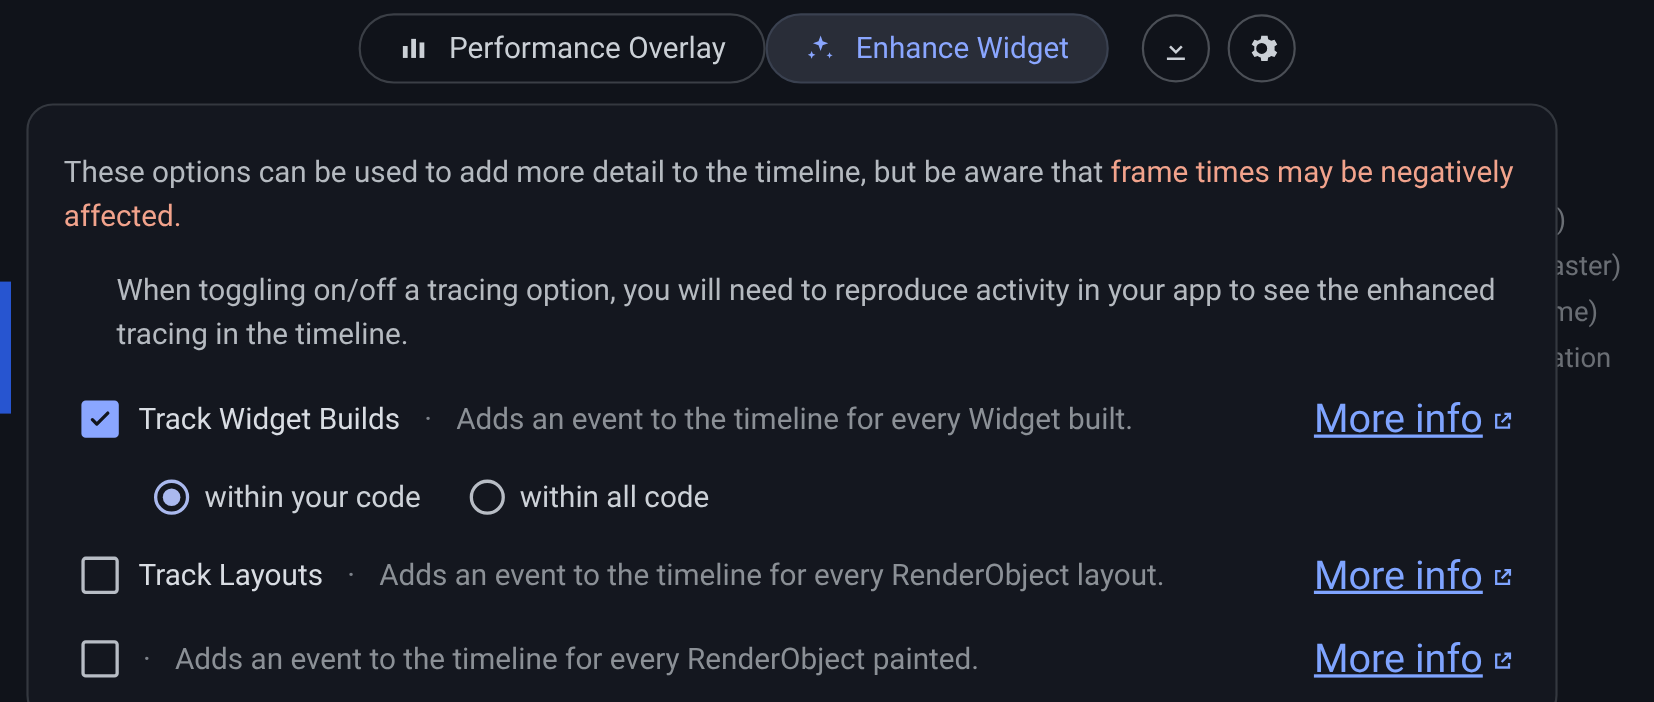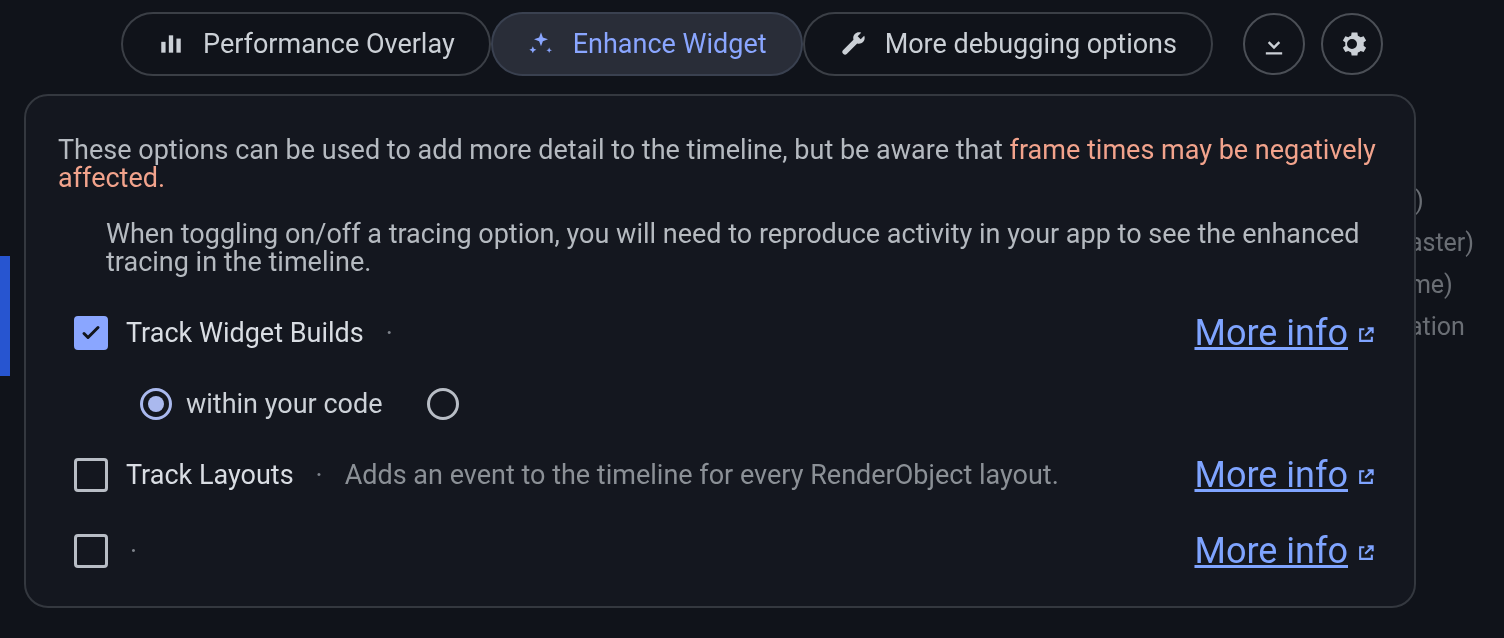--- a/index.html
+++ b/index.html
@@ -83,21 +83,21 @@
     left: 24px;
     top: 94px;
     width: 1392px;
     border: 2px solid #34383f;
     border-radius: 24px;
     background: #14171f;
     padding: 40px 32px 34px 32px;
   }
   .intro {
     font-size: 27px;
-    line-height: 28px;
+    line-height: 40px;
     color: #b5bac0;
   }
   .intro .warn { color: #f2a38c; }
   .intro .period { color:#f2a38c; }
   .intro .muted { color:#b5bac0; }
   .intro p + p { margin-top: 28px; margin-left: 48px; }
 
   .options { margin-top: 36px; display:flex; flex-direction:column; gap:34px; }
   .opt-row { display:flex; align-items:center; gap:18px; padding-left:16px;}
   .opt-main { display:flex; align-items:center; gap:18px; flex:1 1 auto; min-width:0;}
@@ -182,28 +182,20 @@
     <span class="icon-slot">
       <svg width="28" height="28" viewBox="0 0 24 24">
         <path d="M12 2l1.6 4.4L18 8l-4.4 1.6L12 14l-1.6-4.4L6 8l4.4-1.6z" fill="#8aa6ff"></path>
         <path d="M5 14l.9 2.1L8 17l-2.1.9L5 20l-.9-2.1L2 17l2.1-.9z" fill="#8aa6ff"></path>
         <path d="M19 15l.7 1.7L21.4 17.4l-1.7.7L19 19.8l-.7-1.7L16.6 17.4l1.7-.7z" fill="#8aa6ff"></path>
       </svg>
     </span>
     <span>Enhance Widget</span>
   </div>
 
-  <div class="pill">
-    <span class="icon-slot">
-      <svg width="28" height="28" viewBox="0 0 24 24">
-          <path fill="#cbd0d6" d="M22 6.9c0 2.7-2.2 4.9-4.9 4.9-.5 0-1-.1-1.5-.2l-9 9c-.8.8-2 .8-2.8 0l-.4-.4c-.8-.8-.8-2 0-2.8l9-9c-.1-.5-.2-1-.2-1.5C12.2 4.2 14.4 2 17.1 2c.7 0 1.3.1 1.9.4l-3 3 2.6 2.6 3-3c.3.6.4 1.2.4 1.9z"></path>
-        </svg>
-    </span>
-    <span>More debugging options</span>
-  </div>
 
   <div class="right-btns">
     <div class="roundbtn">
       <span>
         <svg width="28" height="28" viewBox="0 0 24 24">
             <path fill="#cbd0d6" d="M12 3v10.6l3.9-3.9 1.4 1.4L12 16.4 6.7 11.1l1.4-1.4L12 13.6V3h0zm-7 16h14v2H5z"></path>
           </svg>
       </span>
     </div>
     <div class="roundbtn">
@@ -230,40 +222,42 @@
 
     <div class="opt-row">
       <div class="opt-main">
         <div class="checkbox checked">
           <svg width="24" height="24" viewBox="0 0 24 24">
               <path d="M5 12.5l4 4L19 6.5" stroke="#12151c" stroke-width="3" fill="none" stroke-linecap="round" stroke-linejoin="round"></path>
             </svg>
         </div>
         <span class="opt-label">Track Widget Builds</span>
         <span class="opt-sep">·</span>
+        <span class="opt-desc">Adds an event to the timeline for every Widget built.</span>
       </div>
       <a class="moreinfo">
         <span>More info</span>
         <span>
           <svg width="20" height="20" viewBox="0 0 24 24" fill="none" stroke-width="2.5">
               <path d="M14 4h6v6M20 4l-9 9M19 14v5H5V5h5"></path>
             </svg>
         </span>
       </a>
     </div>
 
     <div class="radio-row">
       <div class="radio-item">
         <div class="radio selected">
             <div class="dot"></div>
           </div>
         <span class="radio-label">within your code</span>
       </div>
       <div class="radio-item">
         <div class="radio"></div>
+        <span class="radio-label">within all code</span>
       </div>
     </div>
 
     <div class="opt-row">
       <div class="opt-main">
         <div class="checkbox">
           
         </div>
         <span class="opt-label">Track Layouts</span>
         <span class="opt-sep">·</span>
@@ -278,20 +272,21 @@
         </span>
       </a>
     </div>
 
     <div class="opt-row">
       <div class="opt-main">
         <div class="checkbox">
           
         </div>
         <span class="opt-sep">·</span>
+        <span class="opt-desc">Adds an event to the timeline for every RenderObject painted.</span>
       </div>
       <a class="moreinfo">
         <span>More info</span>
         <span>
           <svg width="20" height="20" viewBox="0 0 24 24" fill="none" stroke-width="2.5">
               <path d="M14 4h6v6M20 4l-9 9M19 14v5H5V5h5"></path>
             </svg>
         </span>
       </a>
     </div>

